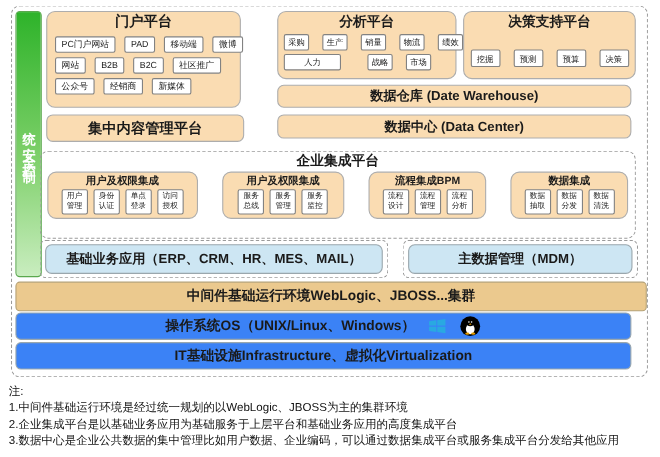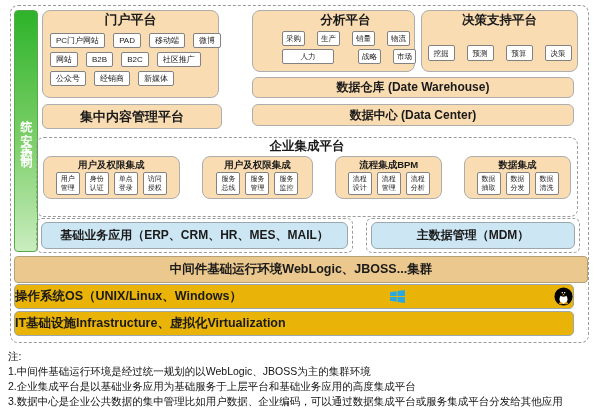--- a/index.html
+++ b/index.html
@@ -27,21 +27,21 @@
   .panel-title{text-align:center;font-weight:700;font-size:13px;line-height:18px;}
 
   .sbox{background:#fff;border:1px solid #828282;border-radius:2px;font-size:8px;
     padding:1px 5px;line-height:11px;white-space:nowrap;text-align:center;}
 
   
   #portal{left:42px;top:10px;width:177px;height:88px;}
   .p-row{display:flex;gap:8px;padding:0 7px;margin-top:4px;align-items:center;}
 
   
-  #analysis{left:252px;top:10px;width:163px;height:62px;padding-left:24px;}
+  #analysis{left:252px;top:10px;width:163px;height:62px;}
   #analysis .panel-title,#decision .panel-title{font-size:12.5px;line-height:16px;margin-top:1px;}
   .a-row{display:flex;gap:12px;padding:0 5px;margin-top:3px;align-items:center;}
   .a-row .sbox{font-size:7.5px;padding:1px 3px;}
   .wide{min-width:44px;}
 
   
   #decision{left:421px;top:10px;width:157px;height:62px;}
   .d-row{display:flex;gap:12px;padding:0 8px;margin-top:17px;justify-content:center;align-items:flex-end;}
   .d-row .sbox{font-size:7.5px;padding:1.5px 5px;}
 
@@ -65,22 +65,22 @@
   #apps-dash{left:36px;top:218px;width:315px;height:33px;}
   #mdm-dash{left:366px;top:218px;width:212px;height:33px;}
   .blue-bar{position:absolute;left:4px;top:3px;right:4px;bottom:3px;
     background:#cde6f3;border:1px solid #9aa7ad;border-radius:6px;
     display:flex;align-items:center;justify-content:center;font-weight:700;font-size:12px;}
 
   #middleware{left:14px;top:256px;width:572px;height:25px;background:#ebc98e;
     border:1px solid #b4a176;border-radius:4px;display:flex;align-items:center;
     justify-content:center;font-weight:700;font-size:12.5px;}
 
-  .blue-row{background:#eab308;border:1px solid #9aa7ad;border-radius:5px;
-    display:flex;align-items:center;justify-content:space-between;gap:12px;font-weight:700;font-size:12.5px;}
+  .blue-row{background:#3b82f6;border:1px solid #9aa7ad;border-radius:5px;
+    display:flex;align-items:center;justify-content:center;gap:12px;font-weight:700;font-size:12.5px;}
   #os-row{left:14px;top:284px;width:558px;height:23px;}
   #it-row{left:14px;top:311px;width:558px;height:23px;}
 
   
   #notes{left:8px;top:349px;width:588px;font-size:10.5px;line-height:15px;color:#111;}
   #notes .nh{font-weight:400;}
 
   .icon{display:inline-flex;align-items:center;}
 </style>
 </head>

